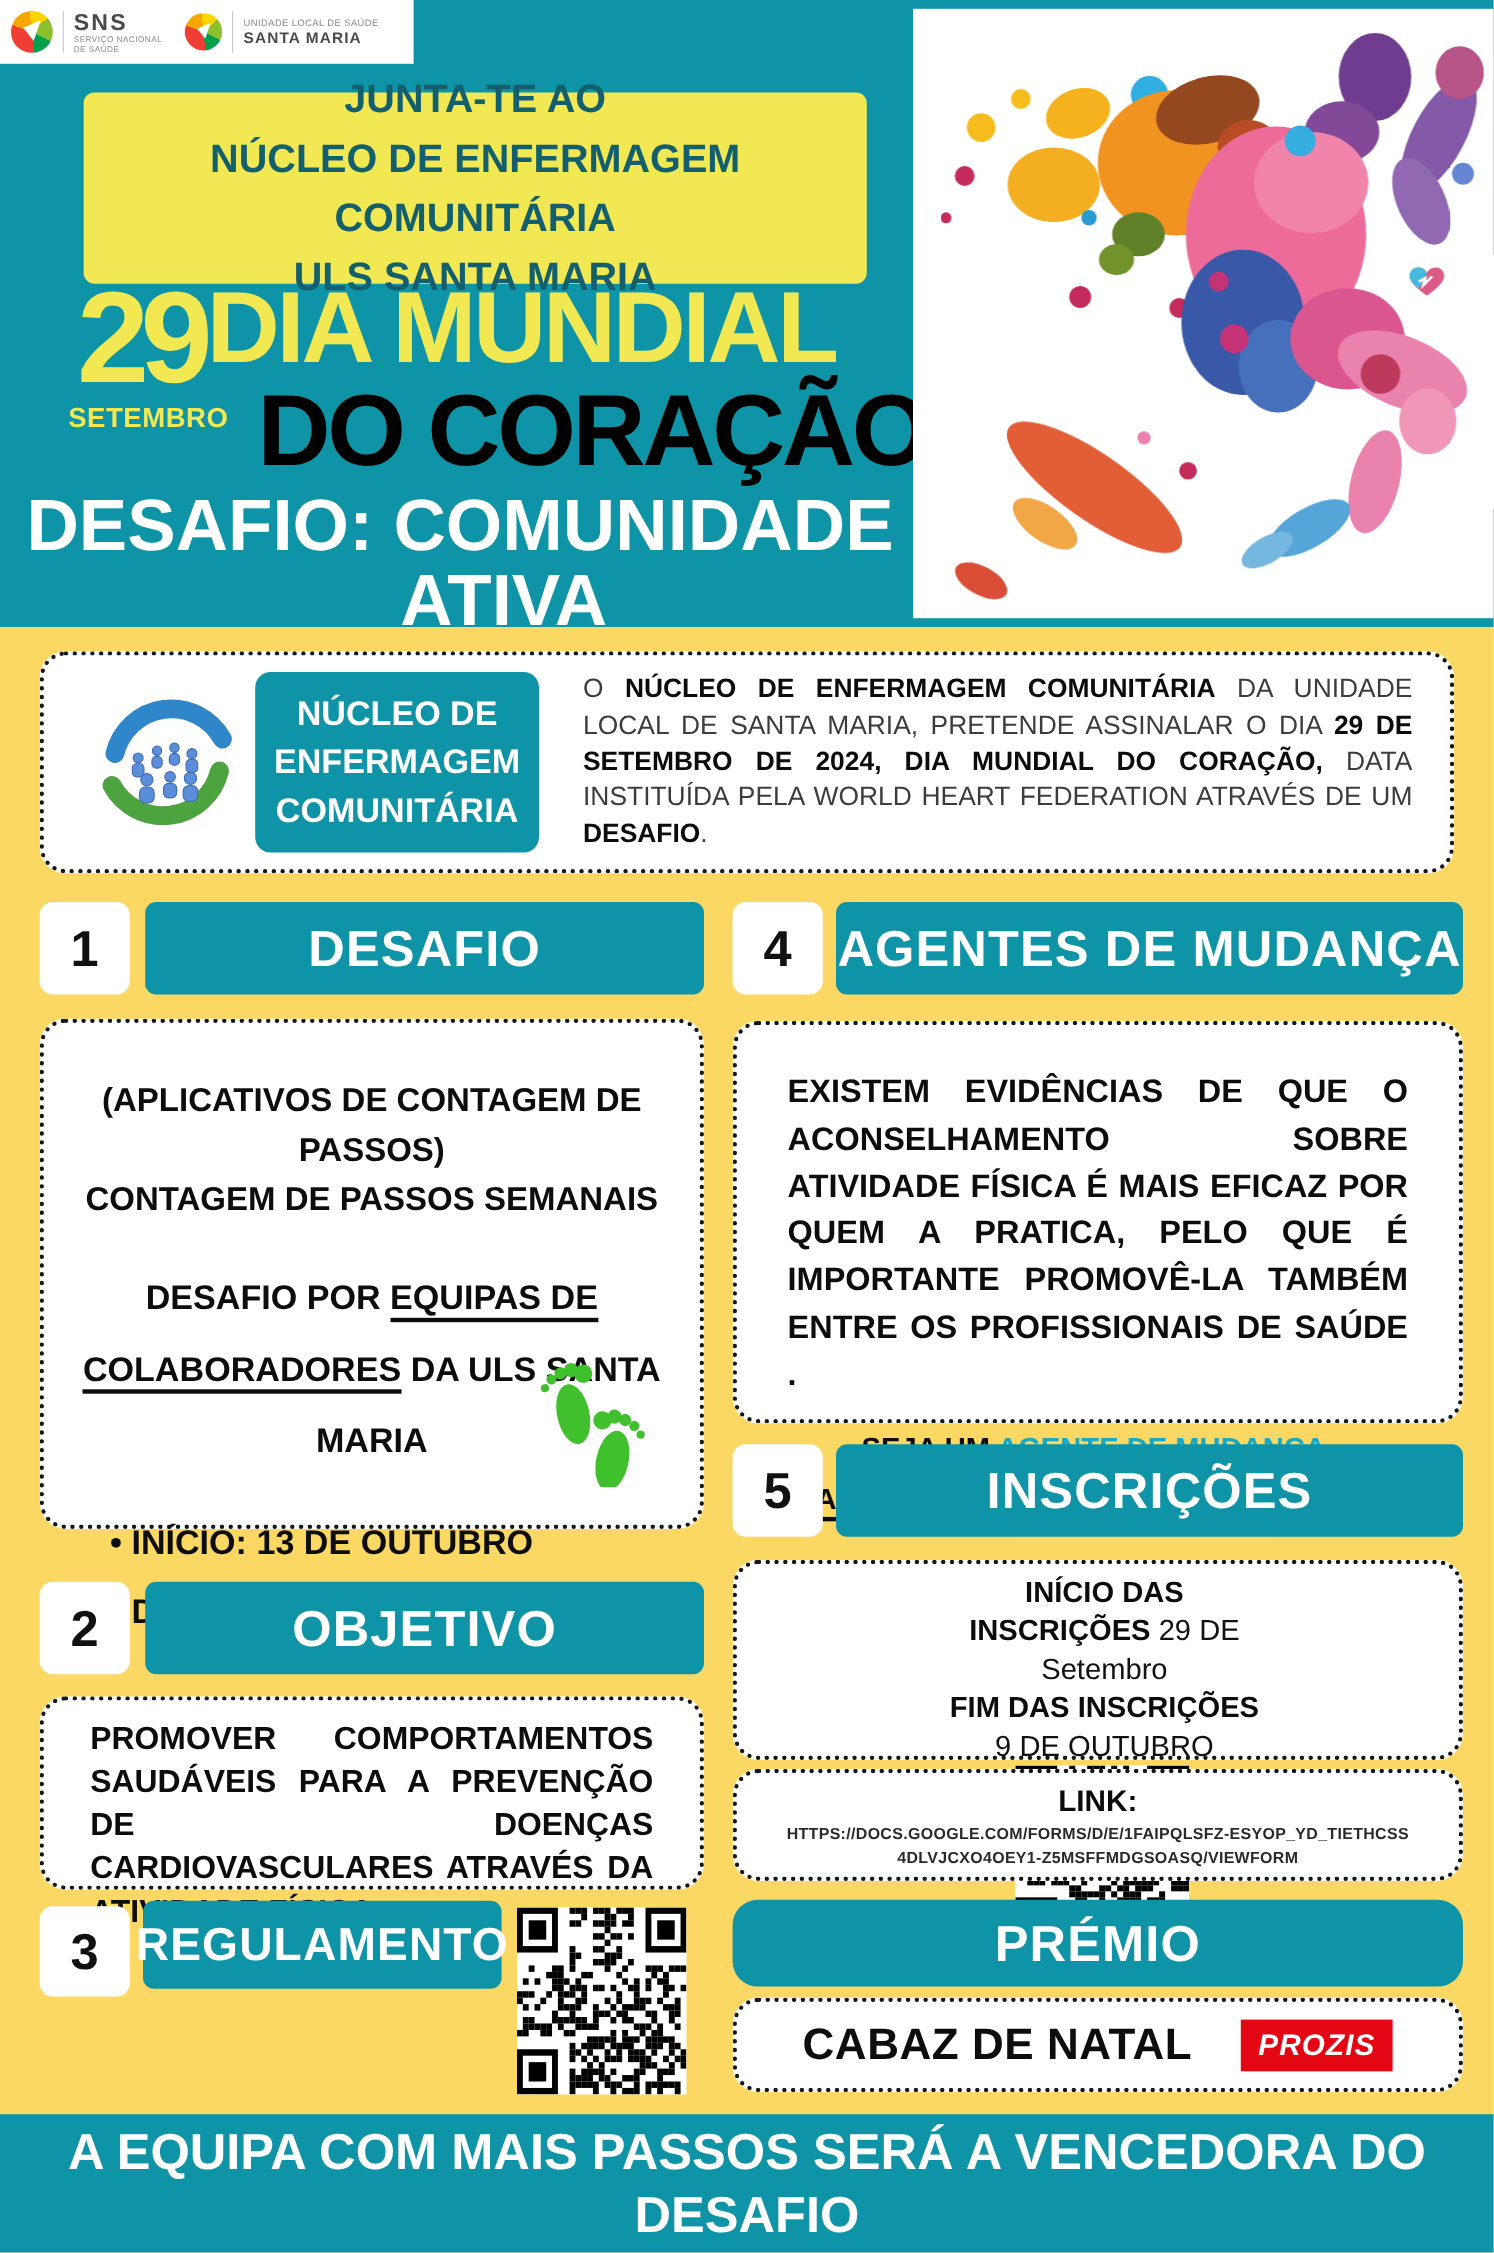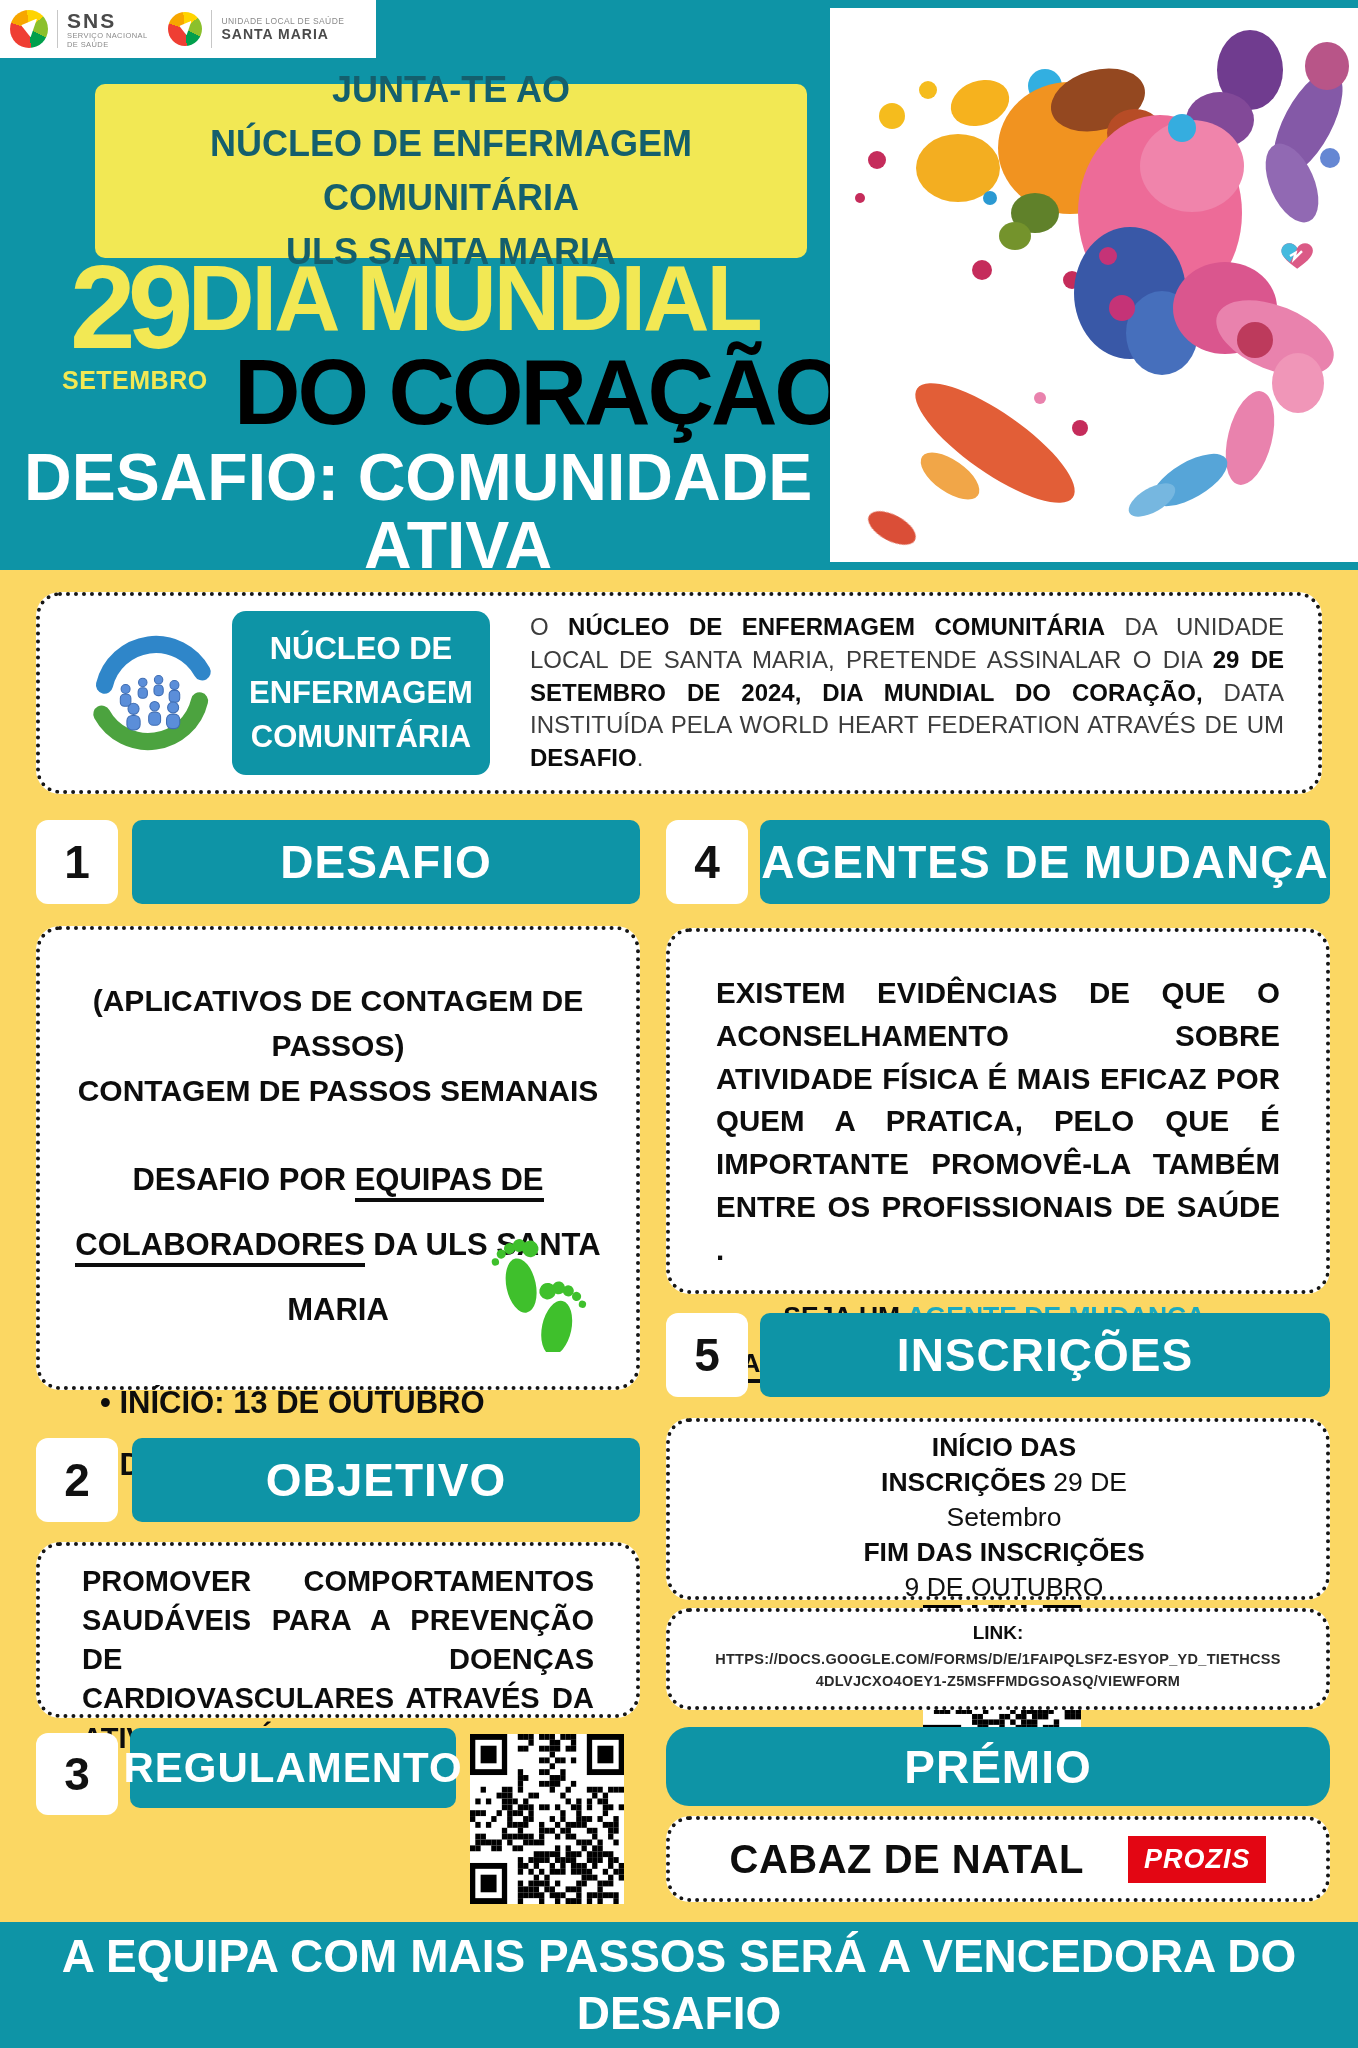--- a/index.html
+++ b/index.html
@@ -14,21 +14,21 @@
   .ball::after{content:"";position:absolute;inset:10px 9px 11px 12px;background:#fff;
                clip-path:polygon(0 20%,100% 0,40% 100%);transform:rotate(-12deg);}
   .ball.small{width:34px;height:34px;}
   .vdiv{width:1px;height:38px;background:#c7c7c7;flex:none;}
   .sns-name{font-size:21px;font-weight:bold;color:#4a4a4a;letter-spacing:2px;line-height:1;}
   .sns-sub{font-size:7.5px;color:#8a8a8a;line-height:1.2;letter-spacing:.4px;}
   .uls-l1{font-size:8.5px;color:#8a8a8a;letter-spacing:.4px;line-height:1.2;}
   .uls-l2{font-size:14px;font-weight:bold;color:#4a4a4a;letter-spacing:1px;line-height:1.2;}
   .join-box{position:absolute;left:76px;top:84px;width:712px;height:174px;background:#f2e854;
             border-radius:10px;display:flex;flex-direction:column;justify-content:center;
-            text-align:center;color:#145f6d;font-weight:bold;font-size:36px;line-height:1.5;margin-left:19px;}
+            text-align:center;color:#145f6d;font-weight:bold;font-size:36px;line-height:1.5;}
   .day{position:absolute;left:70px;top:248px;font-size:118px;font-weight:bold;color:#f2e854;
        letter-spacing:-8px;line-height:1;}
   .month{position:absolute;left:62px;top:366px;font-size:25px;font-weight:bold;color:#f2e854;letter-spacing:.5px;}
   .title1{position:absolute;left:188px;top:252px;font-size:92px;font-weight:bold;color:#f2e854;
           letter-spacing:-3px;line-height:1;}
   .title2{position:absolute;left:234px;top:346px;font-size:92px;font-weight:bold;color:#000000;
           letter-spacing:-3px;line-height:1;}
   .chal1{position:absolute;left:24px;top:444px;font-size:66px;font-weight:bold;color:#fff;line-height:1;}
   .chal2{position:absolute;left:0;top:512px;width:820px;text-align:center;padding-left:96px;
          box-sizing:border-box;font-size:66px;font-weight:bold;color:#fff;line-height:1;}
@@ -61,21 +61,21 @@
   .agentes-text{font-size:29.5px;font-weight:bold;text-align:justify;line-height:1.45;}
   .cta{margin-top:22px;text-align:center;font-size:26.5px;font-weight:bold;line-height:1.75;}
   .objetivo-box{left:36px;top:1542px;width:604px;height:176px;padding:16px 42px 8px;color:#0d0d0d;
                 font-size:29px;font-weight:bold;text-align:justify;line-height:1.35;}
   .inscricoes-box{left:666px;top:1418px;width:664px;height:182px;display:flex;align-items:center;
                   padding:8px 14px 8px 26px;flex-direction:column;}
   .dates{flex:1;text-align:center;font-size:26.5px;line-height:1.32;color:#111;}
   .qr{background:#fff;}
   .qr-insc{width:158px;height:158px;flex:none;margin-right:4px;}
   .link-box{left:666px;top:1608px;width:664px;height:102px;text-align:center;padding-top:10px;}
-  .link-label{font-size:19px;font-weight:bold;color:#0d0d0d;}
+  .link-label{font-size:27px;font-weight:bold;color:#0d0d0d;}
   .link-url{font-size:14.5px;font-weight:bold;color:#2a2a2a;width:566px;margin:4px auto 0;
             word-break:break-all;line-height:1.55;letter-spacing:.3px;}
   .qr-reg{position:absolute;left:470px;top:1734px;width:154px;height:170px;}
   .premio-bar{left:666px;top:1727px;width:664px;height:79px;border-radius:23px;}
   .cabaz-box{left:666px;top:1816px;width:664px;height:86px;display:flex;align-items:center;
              justify-content:center;gap:44px;}
   .prize{font-size:40px;font-weight:bold;color:#0d0d0d;letter-spacing:.5px;}
   .prozis{background:#e30613;color:#fff;font-weight:bold;font-style:italic;font-size:27px;
           padding:8px 16px;letter-spacing:1px;flex:none;}
   

